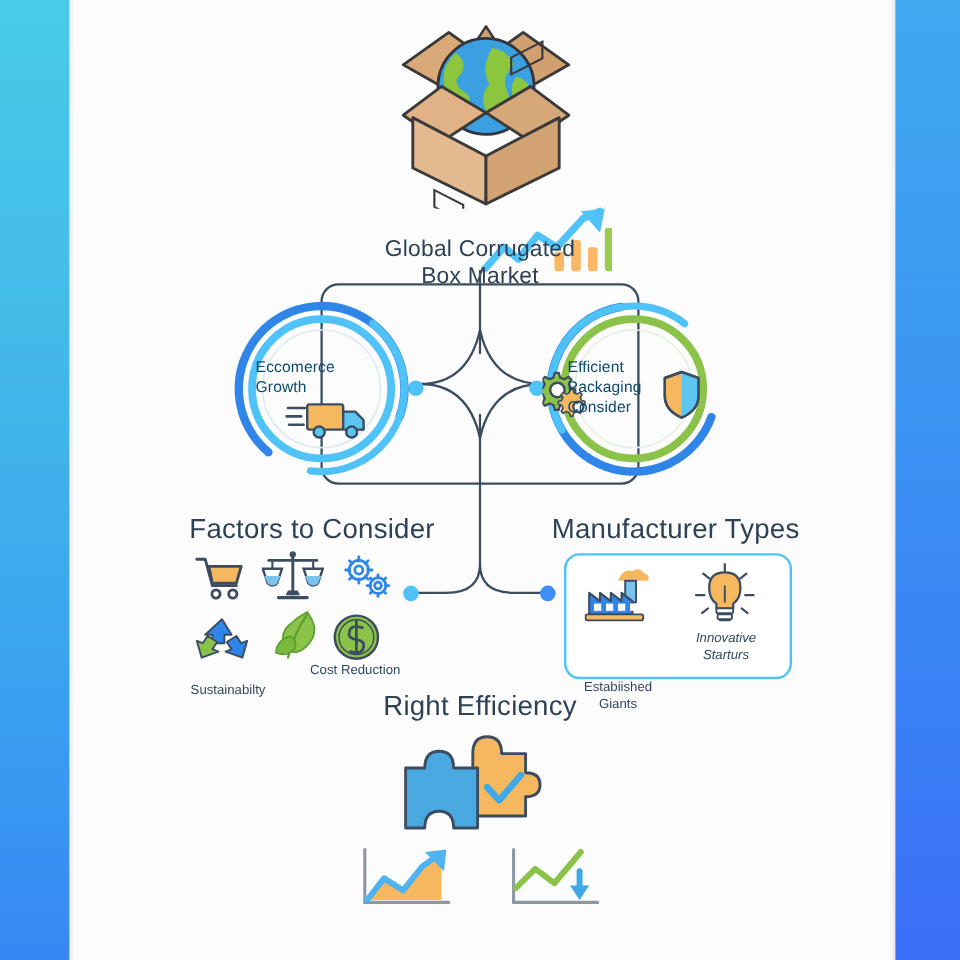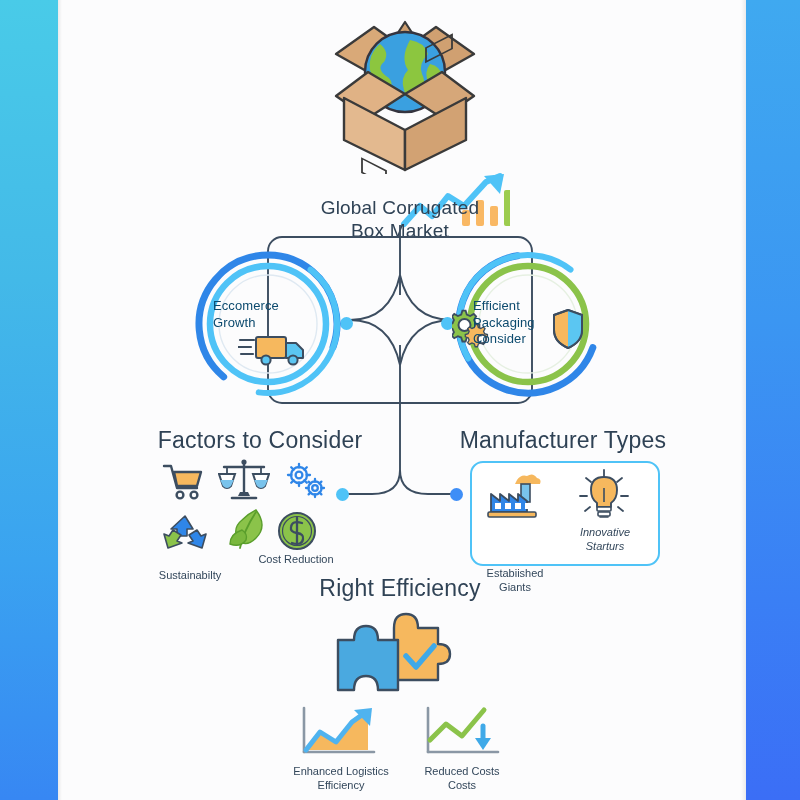--- a/index.html
+++ b/index.html
@@ -284,18 +284,14 @@
   <svg class="abs" style="left:420px;top:706px;" width="84" height="56" viewBox="0 0 84 56">
     <line x1="8" y1="2" x2="8" y2="46" stroke="#8a97a5" stroke-width="2.6" stroke-linecap="round"></line>
     <line x1="8" y1="46" x2="78" y2="46" stroke="#8a97a5" stroke-width="2.6" stroke-linecap="round"></line>
     <polyline points="10,34 26,18 42,30 64,4" fill="none" stroke="#8bc34a" stroke-width="5" stroke-linecap="round" stroke-linejoin="round"></polyline>
     <g stroke="#3fa9e8" stroke-width="5" stroke-linecap="round">
       <line x1="63" y1="20" x2="63" y2="36"></line>
     </g>
     <path d="M55 32 L71 32 L63 44 Z" fill="#3fa9e8"></path>
   </svg>
 
-  <div class="lbl" style="left:282px;top:764px;width:118px;">Enhanced Logistics
-Efficiency</div>
-  <div class="lbl" style="left:404px;top:764px;width:116px;">Reduced Costs
-Costs</div>
 
 </div>
 
 </body></html>

